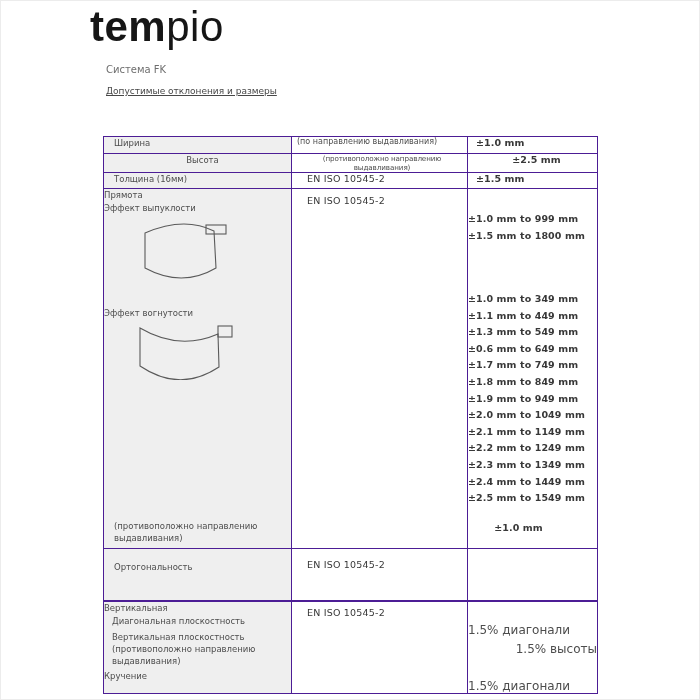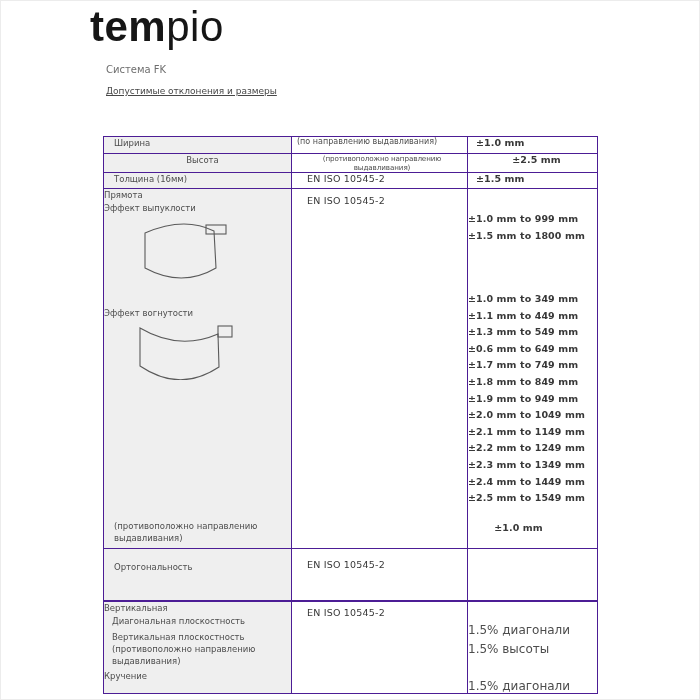--- a/index.html
+++ b/index.html
@@ -47,21 +47,21 @@
   .orth-c1{padding:12px 10px 0 10px;}
   .orth-c2{padding:10px 0 0 15px;}
 
   
   .flat-c1{padding:5px 10px 0 10px;}
   .flat-line2{margin-top:0;padding-left:8px;}
   .flat-block{margin-top:3px;line-height:12px;width:160px;padding-left:8px;}
   .flat-line4{margin-top:3px;}
   .flat-c2{padding:5px 0 0 15px;}
   .flat-c3{padding-left:13px;font-size:12px;color:#4d4d4d;line-height:12px;}
-  .fv1{margin-top:22px;} .fv2{margin-top:7px;} .fv3{margin-top:25px;}
+  .fv1{margin-top:22px;} .fv2{margin-top:7px;text-align:right;} .fv3{margin-top:25px;}
 
   svg.shape{stroke:#5a5a5a;fill:none;stroke-width:1.1;}
 </style>
 </head>
 <body>
 
 <div class="page">
 
   <div class="logo">
     <span class="lb">tem</span><span class="ll">pio</span>

